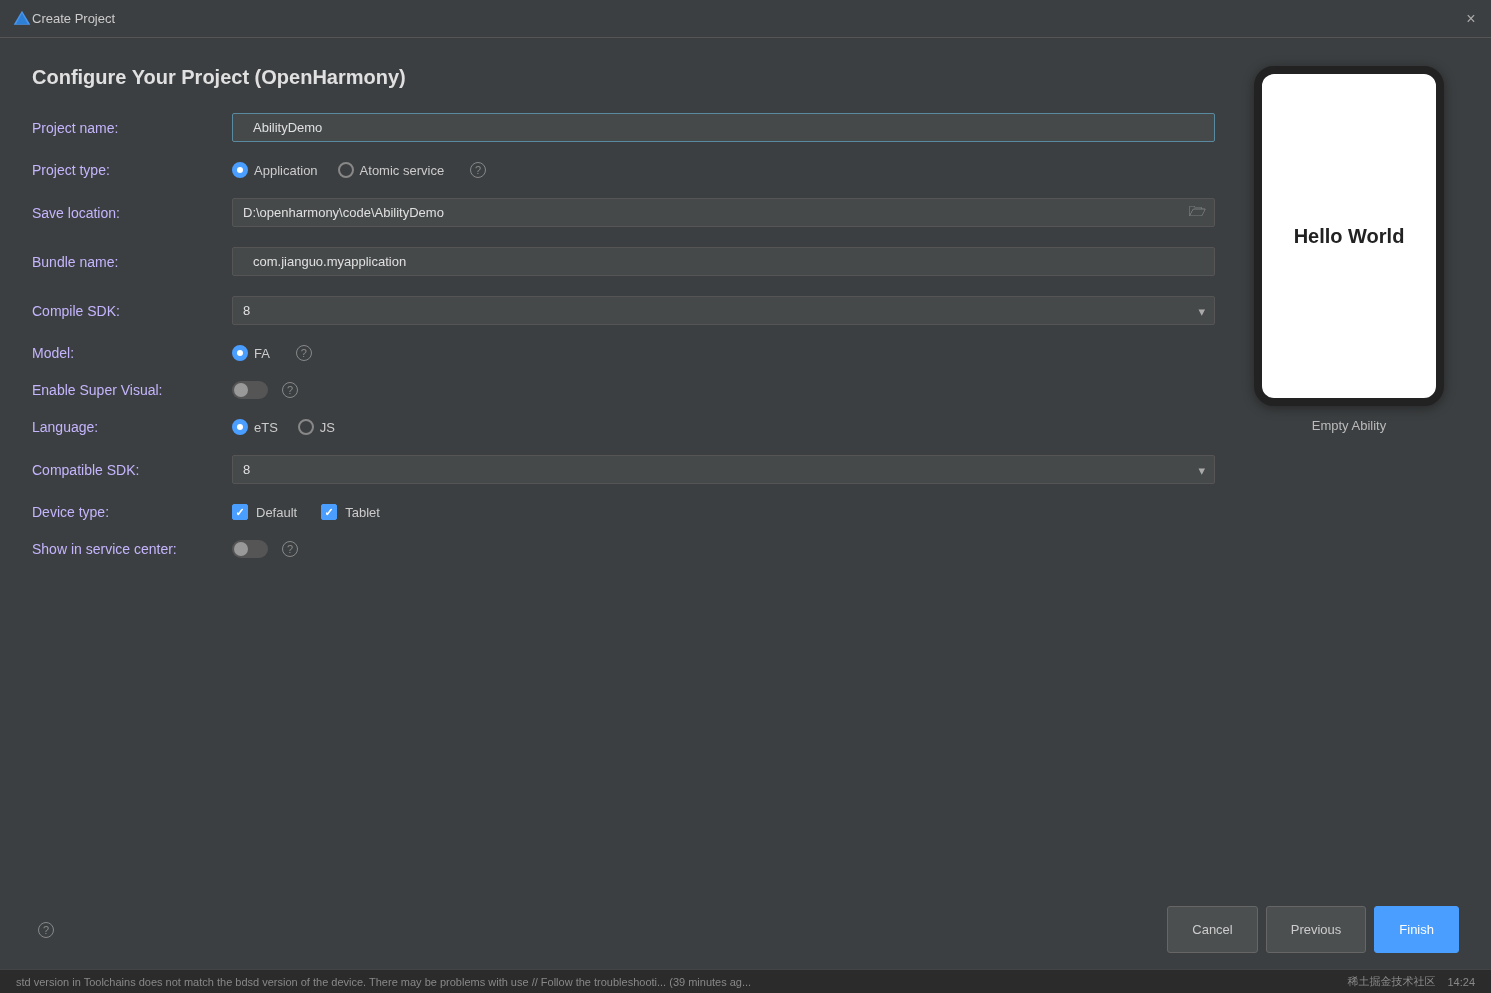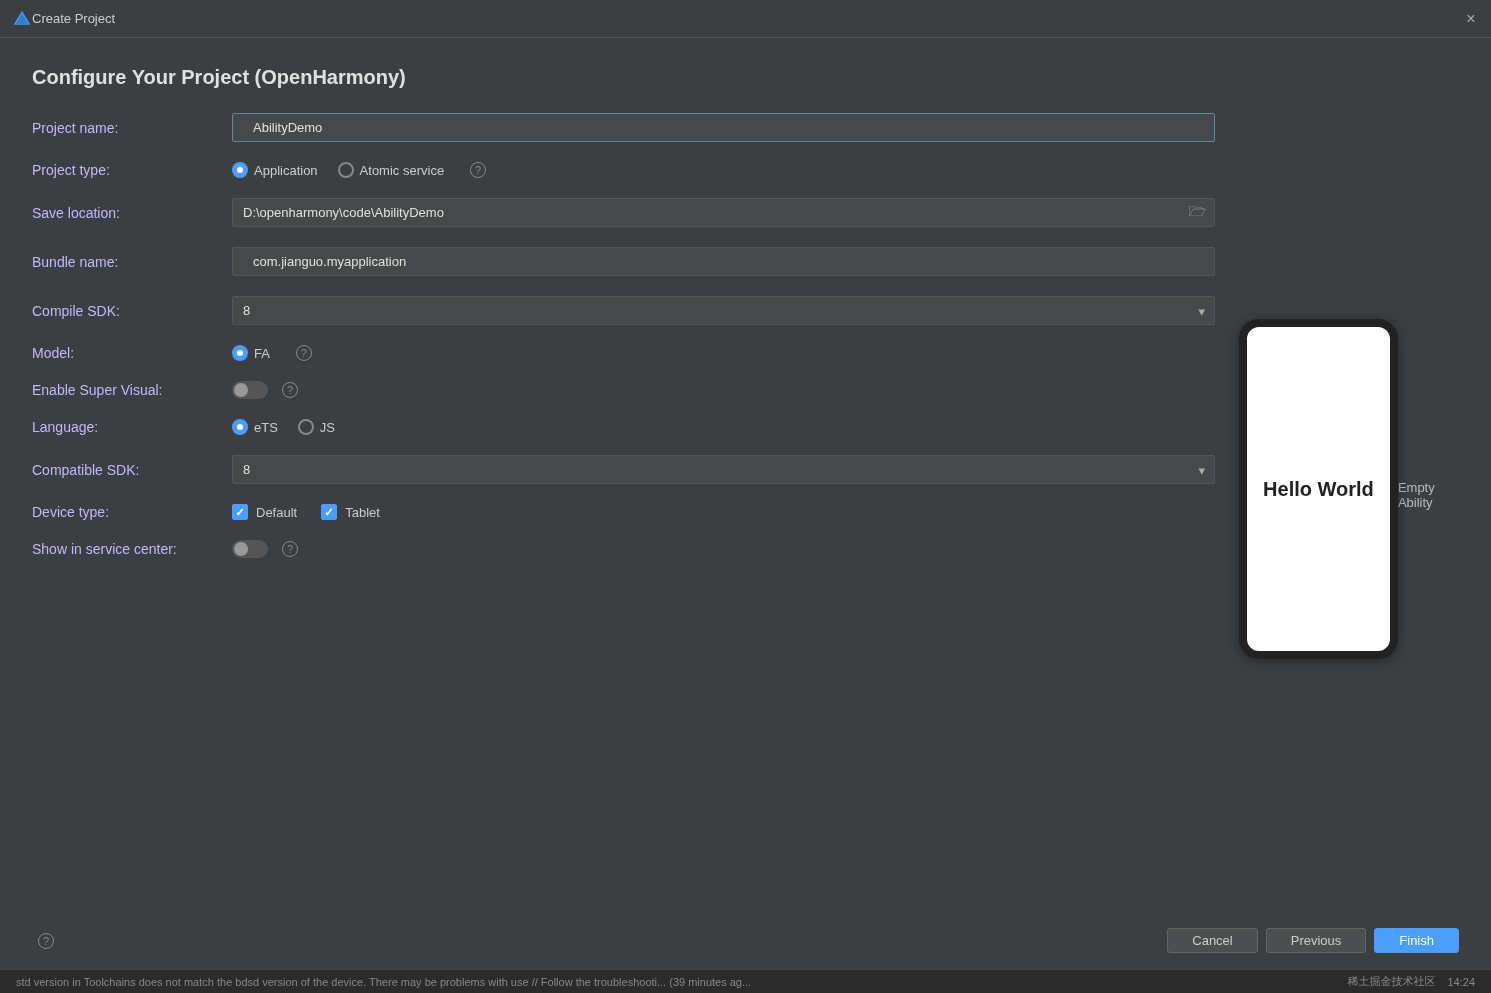--- a/index.html
+++ b/index.html
@@ -272,23 +272,23 @@
     .device-group {
       display: flex;
       align-items: center;
       gap: 8px;
     }
 
     
     .preview-section {
       width: 220px;
       display: flex;
-      align-items: center;
-      flex-shrink: 0;
-      justify-content: center;
+      flex-direction: column;
+      align-items: center;
+      flex-shrink: 0;
     }
     .phone-mockup {
       width: 190px;
       height: 340px;
       border: 8px solid #222;
       border-radius: 20px;
       background: white;
       display: flex;
       align-items: center;
       justify-content: center;
@@ -319,21 +319,21 @@
       display: flex;
       align-items: center;
     }
     .bottom-right {
       display: flex;
       align-items: center;
       gap: 8px;
     }
 
     .btn {
-      padding: 4px 24px;
+      padding: 15px 24px;
       border-radius: 3px;
       font-size: 13px;
       cursor: pointer;
       border: 1px solid transparent;
     }
     .btn-cancel {
       background: #4c4f50;
       color: #ccc;
       border-color: #666;
     }

